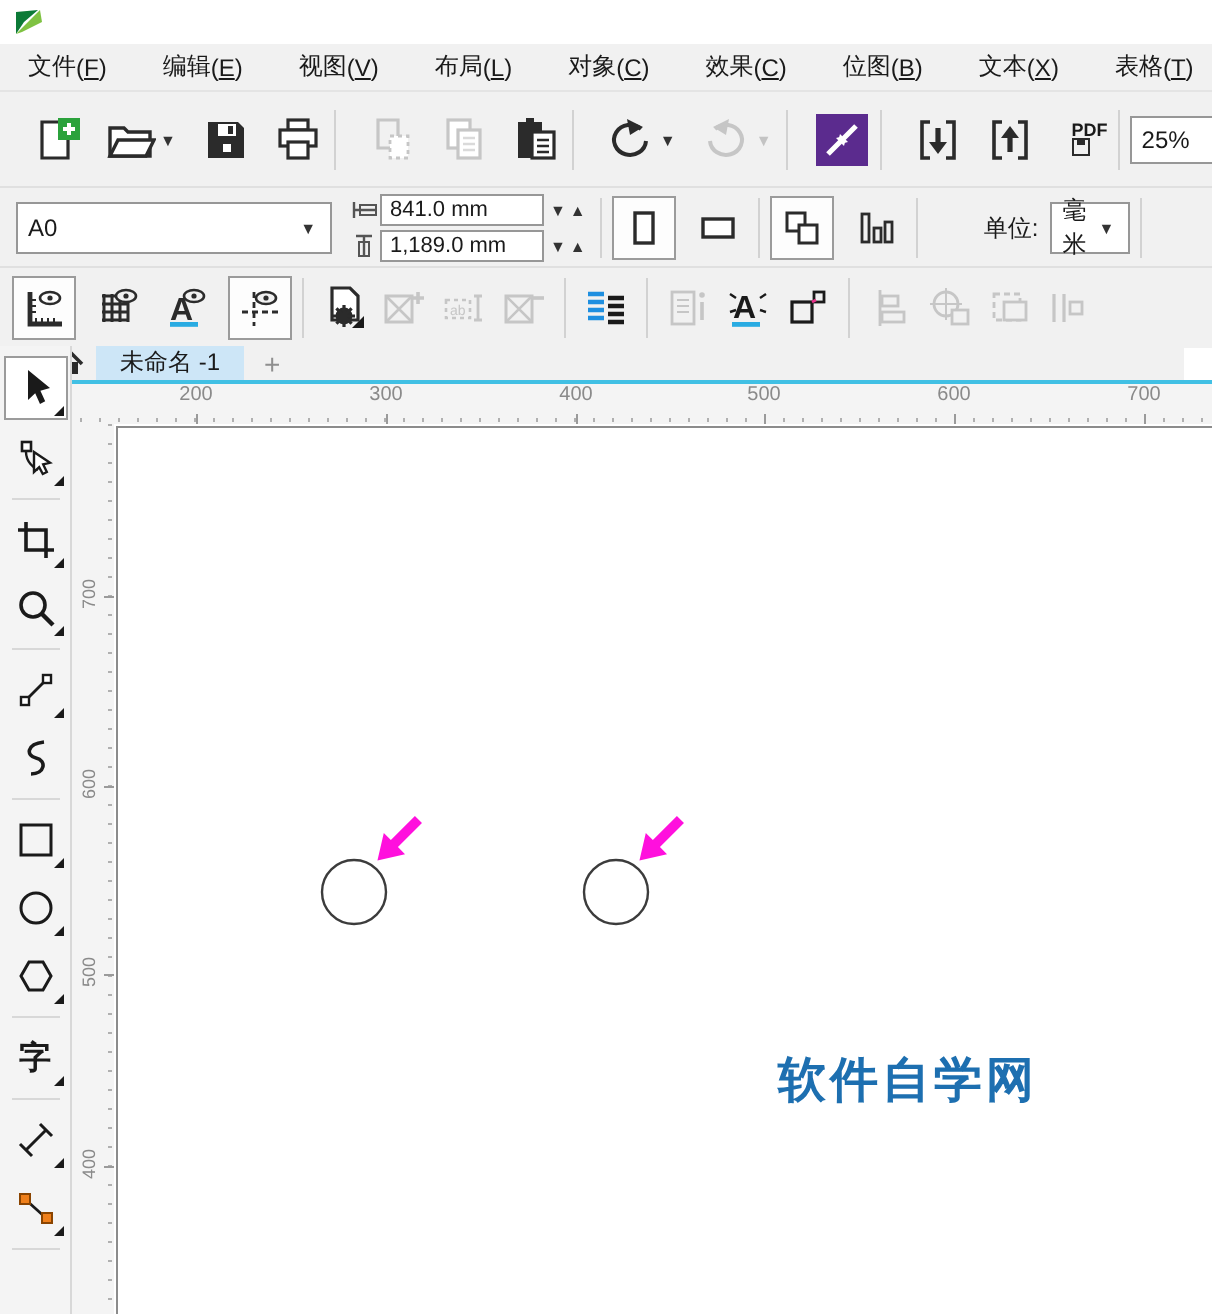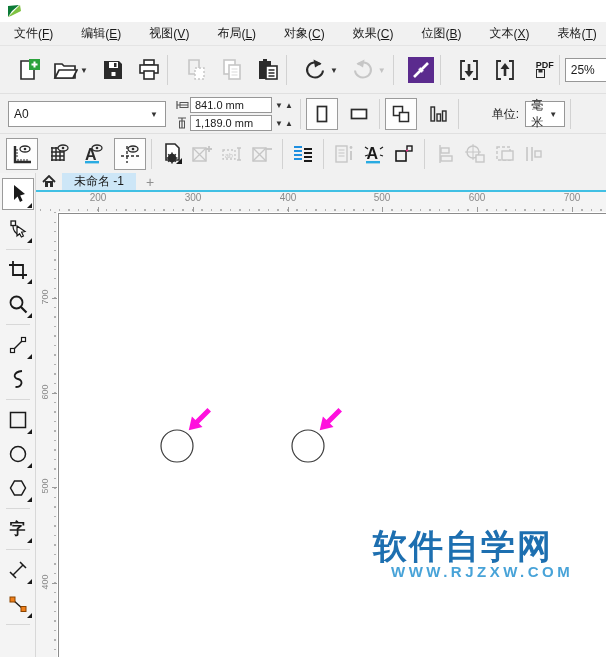--- a/index.html
+++ b/index.html
@@ -19,21 +19,21 @@
   .tbtn{width:36px;height:36px;display:flex;align-items:center;justify-content:flex-end;position:relative;flex:0 0 auto}
   .sbtn{width:30px;height:30px;display:flex;align-items:center;justify-content:center;position:relative;flex:0 0 auto}
   .pressed{border:1px solid #9b9b9b;background:#fdfdfd}
   .divider{width:1px;height:30px;background:#d2d2d2;margin:0 5px;flex:0 0 auto}
   .caret{font-size:8px;color:#333;margin:0 2px;flex:0 0 auto}
   .caret.dis{color:#c3c3c3}
   .combo{background:#fff;border:1px solid #979797;display:flex;align-items:center;justify-content:space-between;font-size:12px;padding:0 5px;box-sizing:border-box}
   .fieldbox{background:#fff;border:1px solid #979797;height:16px;font-size:11px;display:flex;align-items:center;padding:2px 4px;width:82px;box-sizing:border-box}
   .spin{font-size:8px;color:#333;letter-spacing:2px;margin-left:3px}
   
-  #tabbar{left:36px;top:173px;width:570px;height:17px;background:#f1f1f1;font-size:12px}
+  #tabbar{left:22px;top:173px;width:570px;height:17px;background:#f1f1f1;font-size:12px}
   #tabline{left:36px;top:190px;width:570px;height:2px;background:#41c0e4}
   .doc-tab{height:17px;display:flex;align-items:center;background:#cde6f7;padding:0 12px}
   
   #hruler{left:36px;top:192px;width:570px;height:20px;background:#f4f4f4;border-bottom:1px solid #cfcfcf;overflow:hidden}
   #vruler{left:36px;top:212px;width:21px;height:445px;background:#f4f4f4;border-right:1px solid #cfcfcf;overflow:hidden}
   .hlab{position:absolute;top:0;font-size:10px;color:#8a8a8a;transform:translateX(-50%)}
   .htick{position:absolute;bottom:0;width:1px;height:5px;background:#9a9a9a;transform:none}
   .hdots{position:absolute;left:4px;right:0;bottom:1px;height:2px;
          background:repeating-linear-gradient(to right,#b0b0b0 0 1px,transparent 1px 9.5px)}
   .vlab{position:absolute;left:1px;font-size:9px;color:#8a8a8a;transform:rotate(-90deg)}
@@ -43,21 +43,21 @@
   
   #toolbox{left:0;top:173px;width:36px;height:484px;background:#f4f4f4;border-right:1px solid #d8d8d8;
            display:flex;flex-direction:column;align-items:center;padding-top:3px;box-sizing:border-box}
   .tool{width:30px;height:30px;display:flex;align-items:center;justify-content:center;position:relative;margin:2px 0;flex:0 0 auto}
   .tool.sel{border:1px solid #9b9b9b;background:#fff;width:30px;height:30px}
   .tdiv{width:24px;height:1px;background:#d8d8d8;margin:3px 0;flex:0 0 auto}
   .fly{position:absolute;right:1px;bottom:1px;width:0;height:0;border-left:5px solid transparent;border-bottom:5px solid #1a1a1a}
   
   #canvas{left:57px;top:212px;width:549px;height:445px;background:#fff}
   #page{position:absolute;left:1px;top:1px;right:-2px;bottom:-2px;border:1px solid #8c8c8c;background:#fff}
-  #wm1{position:absolute;left:316px;top:312px;font-size:34px;font-weight:bold;letter-spacing:2px;white-space:nowrap}
+  #wm1{position:absolute;left:332px;top:312px;font-size:24px;font-weight:bold;letter-spacing:2px;white-space:nowrap}
   #wm2{position:absolute;left:334px;top:351px;font-size:15px;font-weight:bold;letter-spacing:3.5px;white-space:nowrap}
   .ic{display:block}
   #zoomcombo{width:60px;height:24px}
   #corner-icon{left:36px;top:192px;width:21px;height:20px;color:#9a9a9a;font-size:11px;display:flex;align-items:center;justify-content:center;background:#f4f4f4}
   .pdf-label{font-size:9px;font-weight:bold;line-height:8px;text-align:left;color:#1a1a1a}
   .txt-tool{font-size:16px;font-weight:bold}
 </style>
 </head>
 <body>
 
@@ -508,14 +508,13 @@
       <circle cx="120" cy="234" r="16" fill="none" stroke="#3c3c3c" stroke-width="1.2"></circle>
       <circle cx="251" cy="234" r="16" fill="none" stroke="#3c3c3c" stroke-width="1.2"></circle>
       <g transform="translate(139.5,210.5) rotate(45)">
         <polygon points="-2.5,-18 2.5,-18 2.5,-1 7.5,-1 0,11 -7.5,-1 -2.5,-1" fill="#ff10dd"></polygon>
       </g>
       <g transform="translate(270.5,210.5) rotate(45)">
         <polygon points="-2.5,-18 2.5,-18 2.5,-1 7.5,-1 0,11 -7.5,-1 -2.5,-1" fill="#ff10dd"></polygon>
       </g>
     </svg>
   <div id="wm1" style="color: rgb(29, 111, 176);">软件自学网</div>
-  <div id="wm2" style="color: rgb(72, 163, 216);">WWW.RJZXW.COM</div>
 </div>
 
 </body></html>

